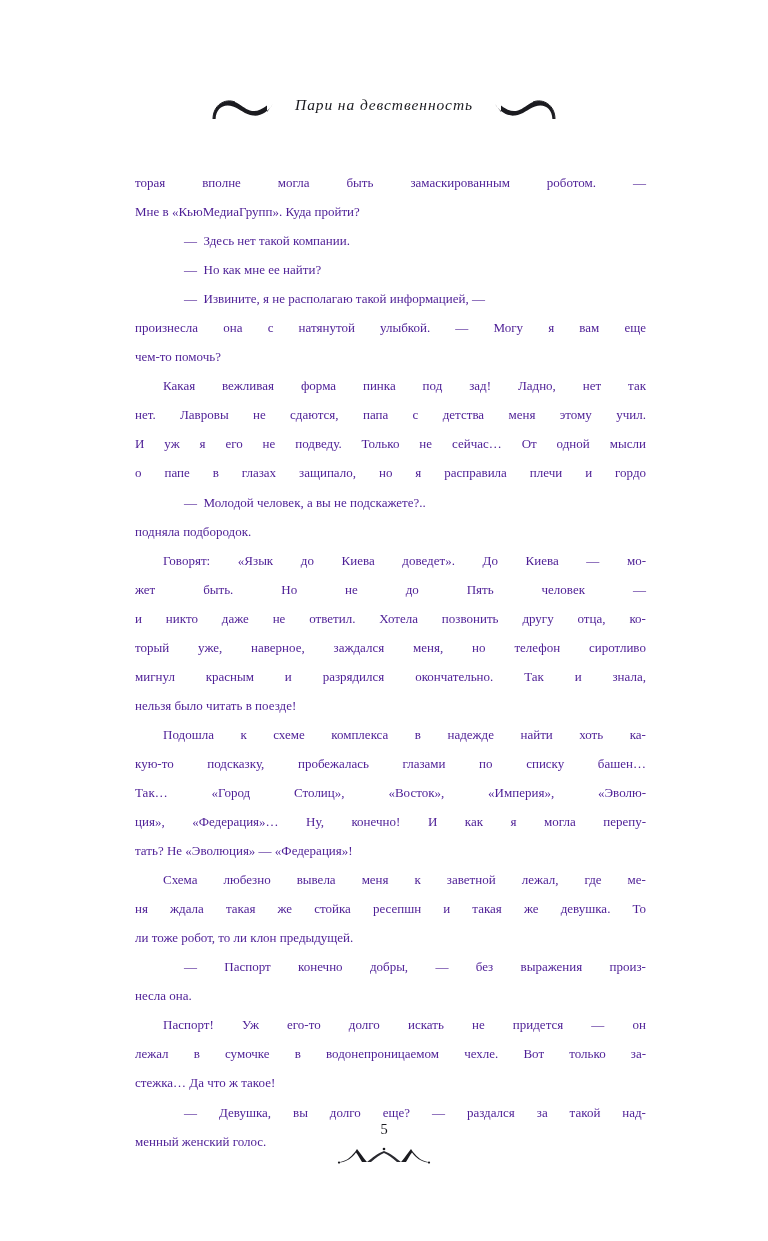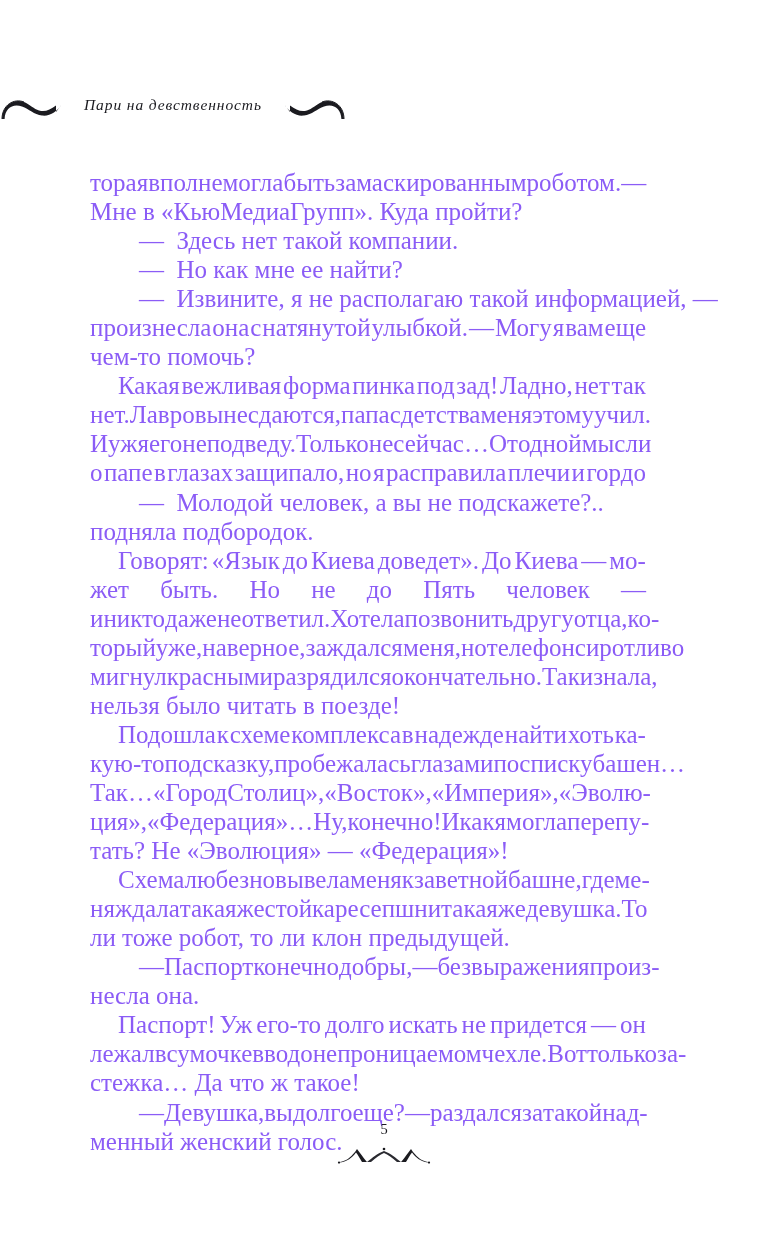--- a/index.html
+++ b/index.html
@@ -19,21 +19,21 @@
 
   
   .header {
     position: absolute;
     top: 78px;
     left: 0;
     width: 768px;
     height: 56px;
     display: flex;
     align-items: center;
-    justify-content: flex-start;
+    justify-content: center;
     gap: 4px;
   }
   .header-title {
     font-style: italic;
     font-size: 15.5px;
     letter-spacing: 0.9px;
     color: #1b1b20;
     white-space: nowrap;
     padding: 0 6px;
     transform: translateY(-1px);
@@ -47,25 +47,26 @@
 
   
   .body-text {
     position: absolute;
     left: 90px;
     top: 168px;
     width: 556px;
   }
   .line {
     display: block;
-    font-size: 25px;
+    font-size: 13px;
     line-height: 29.05px;
-    color: #8b5cf6;
+    color: #4c1d95;
     white-space: pre;
     letter-spacing: 0px;
+    margin-left: 45px;
   }
   
   .line.just {
     display: flex;
     justify-content: space-between;
     white-space: pre;
   }
   .line.just > span { white-space: pre; }
   .indent { padding-left: 28px; align-items: flex-end; }
   .dialog { padding-left: 49px; }
@@ -125,21 +126,21 @@
       <div class="line just"><span>жет</span><span>быть.</span><span>Но</span><span>не</span><span>до</span><span>Пять</span><span>человек</span><span>—</span></div>
       <div class="line just"><span>и</span><span>никто</span><span>даже</span><span>не</span><span>ответил.</span><span>Хотела</span><span>позвонить</span><span>другу</span><span>отца,</span><span>ко-</span></div>
       <div class="line just"><span>торый</span><span>уже,</span><span>наверное,</span><span>заждался</span><span>меня,</span><span>но</span><span>телефон</span><span>сиротливо</span></div>
       <div class="line just"><span>мигнул</span><span>красным</span><span>и</span><span>разрядился</span><span>окончательно.</span><span>Так</span><span>и</span><span>знала,</span></div>
       <div class="line">нельзя было читать в поезде!</div>
       <div class="line just indent"><span>Подошла</span><span>к</span><span>схеме</span><span>комплекса</span><span>в</span><span>надежде</span><span>найти</span><span>хоть</span><span>ка-</span></div>
       <div class="line just"><span>кую-то</span><span>подсказку,</span><span>пробежалась</span><span>глазами</span><span>по</span><span>списку</span><span>башен…</span></div>
       <div class="line just"><span>Так…</span><span>«Город</span><span>Столиц»,</span><span>«Восток»,</span><span>«Империя»,</span><span>«Эволю-</span></div>
       <div class="line just"><span>ция»,</span><span>«Федерация»…</span><span>Ну,</span><span>конечно!</span><span>И</span><span>как</span><span>я</span><span>могла</span><span>перепу-</span></div>
       <div class="line">тать? Не «Эволюция» — «Федерация»!</div>
-      <div class="line just indent"><span>Схема</span><span>любезно</span><span>вывела</span><span>меня</span><span>к</span><span>заветной</span><span>башне,</span><span>где</span><span>ме-</span></div>
+      <div class="line just indent"><span>Схема</span><span>любезно</span><span>вывела</span><span>меня</span><span>к</span><span>заветной</span><span>лежал,</span><span>где</span><span>ме-</span></div>
       <div class="line just"><span>ня</span><span>ждала</span><span>такая</span><span>же</span><span>стойка</span><span>ресепшн</span><span>и</span><span>такая</span><span>же</span><span>девушка.</span><span>То</span></div>
       <div class="line">ли тоже робот, то ли клон предыдущей.</div>
       <div class="line just dialog"><span>—</span><span>Паспорт</span><span>конечно</span><span>добры,</span><span>—</span><span>без</span><span>выражения</span><span>произ-</span></div>
       <div class="line">несла она.</div>
       <div class="line just indent"><span>Паспорт!</span><span>Уж</span><span>его-то</span><span>долго</span><span>искать</span><span>не</span><span>придется</span><span>—</span><span>он</span></div>
       <div class="line just"><span>лежал</span><span>в</span><span>сумочке</span><span>в</span><span>водонепроницаемом</span><span>чехле.</span><span>Вот</span><span>только</span><span>за-</span></div>
       <div class="line">стежка… Да что ж такое!</div>
       <div class="line just dialog"><span>—</span><span>Девушка,</span><span>вы</span><span>долго</span><span>еще?</span><span>—</span><span>раздался</span><span>за</span><span>такой</span><span>над-</span></div>
       <div class="line">менный женский голос.</div>
     </div>

